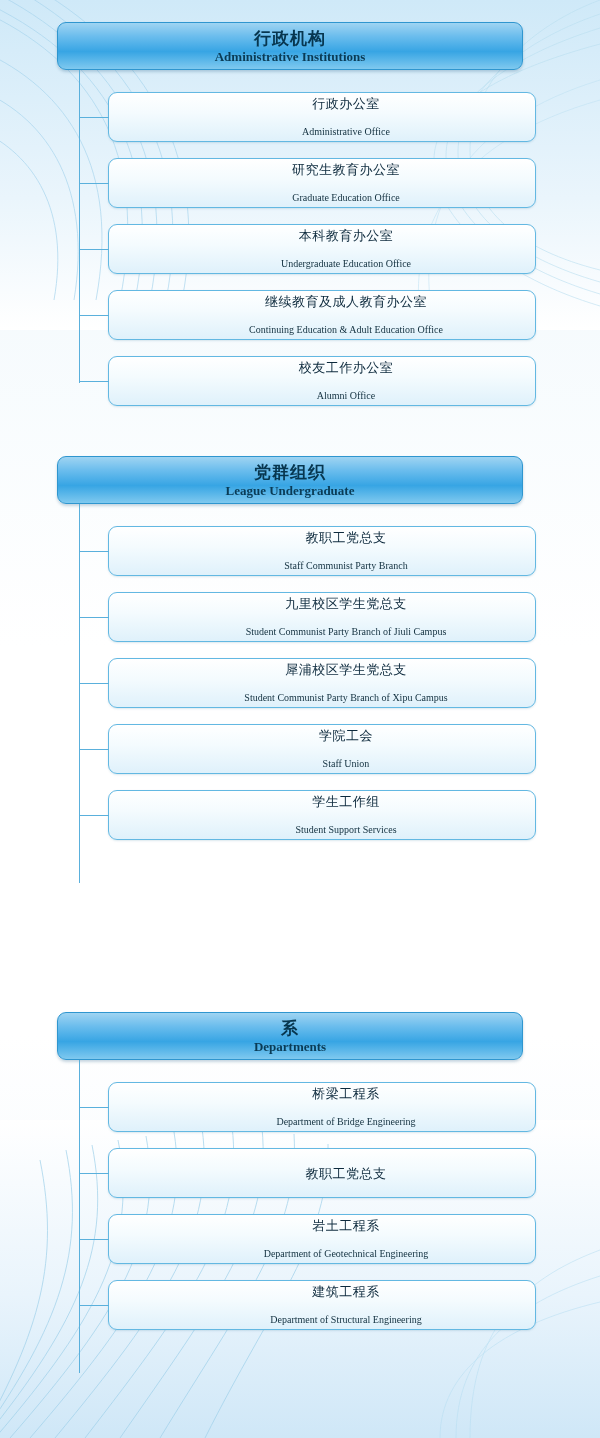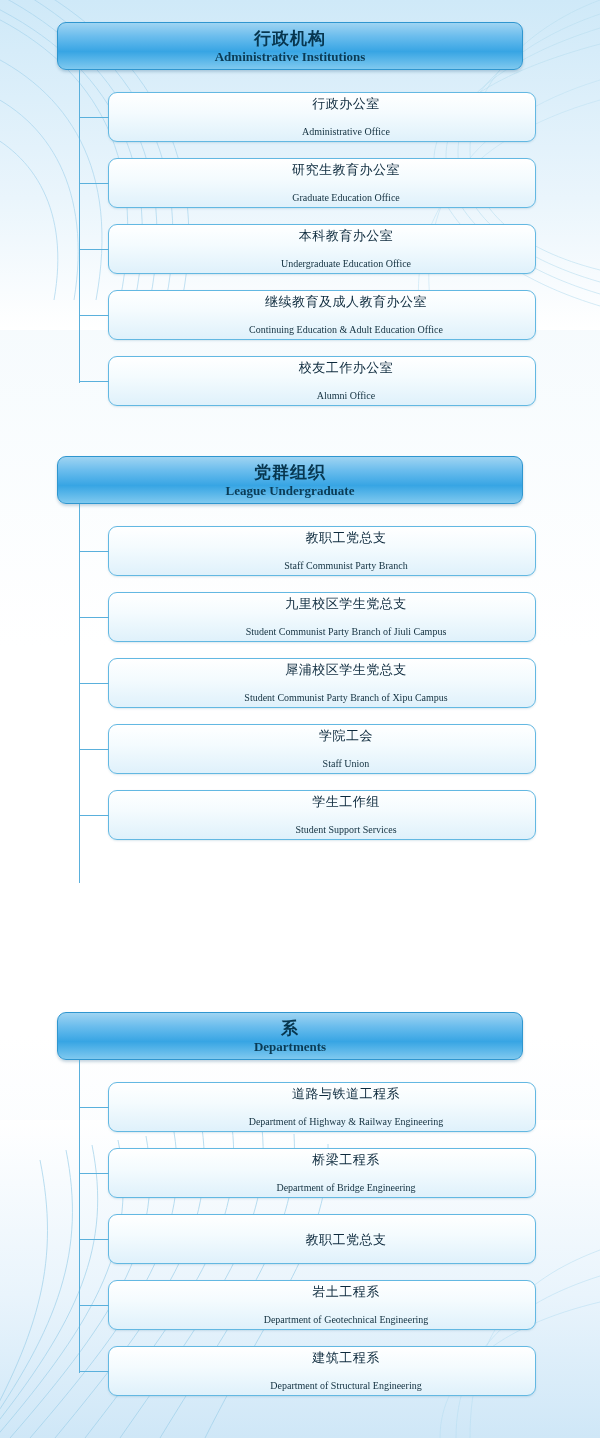--- a/index.html
+++ b/index.html
@@ -264,25 +264,20 @@
 
     <div class="group" style="top:1012px;">
       <div class="group-header">
         <div class="cn">系</div>
         <div class="en">Departments</div>
       </div>
       <div class="rail" style="top:48px; height:313px;"></div>
       <div class="items" style="padding-top:22px;">
         <div class="node">
           <span class="tick"></span>
-          <div class="cn">道路与铁道工程系</div>
-          <div class="en">Department of Highway &amp; Railway Engineering</div>
-        </div>
-        <div class="node">
-          <span class="tick"></span>
           <div class="cn">桥梁工程系</div>
           <div class="en">Department of Bridge Engineering</div>
         </div>
         <div class="node">
           <span class="tick"></span>
           <div class="cn">教职工党总支</div>
         </div>
         <div class="node">
           <span class="tick"></span>
           <div class="cn">岩土工程系</div>

